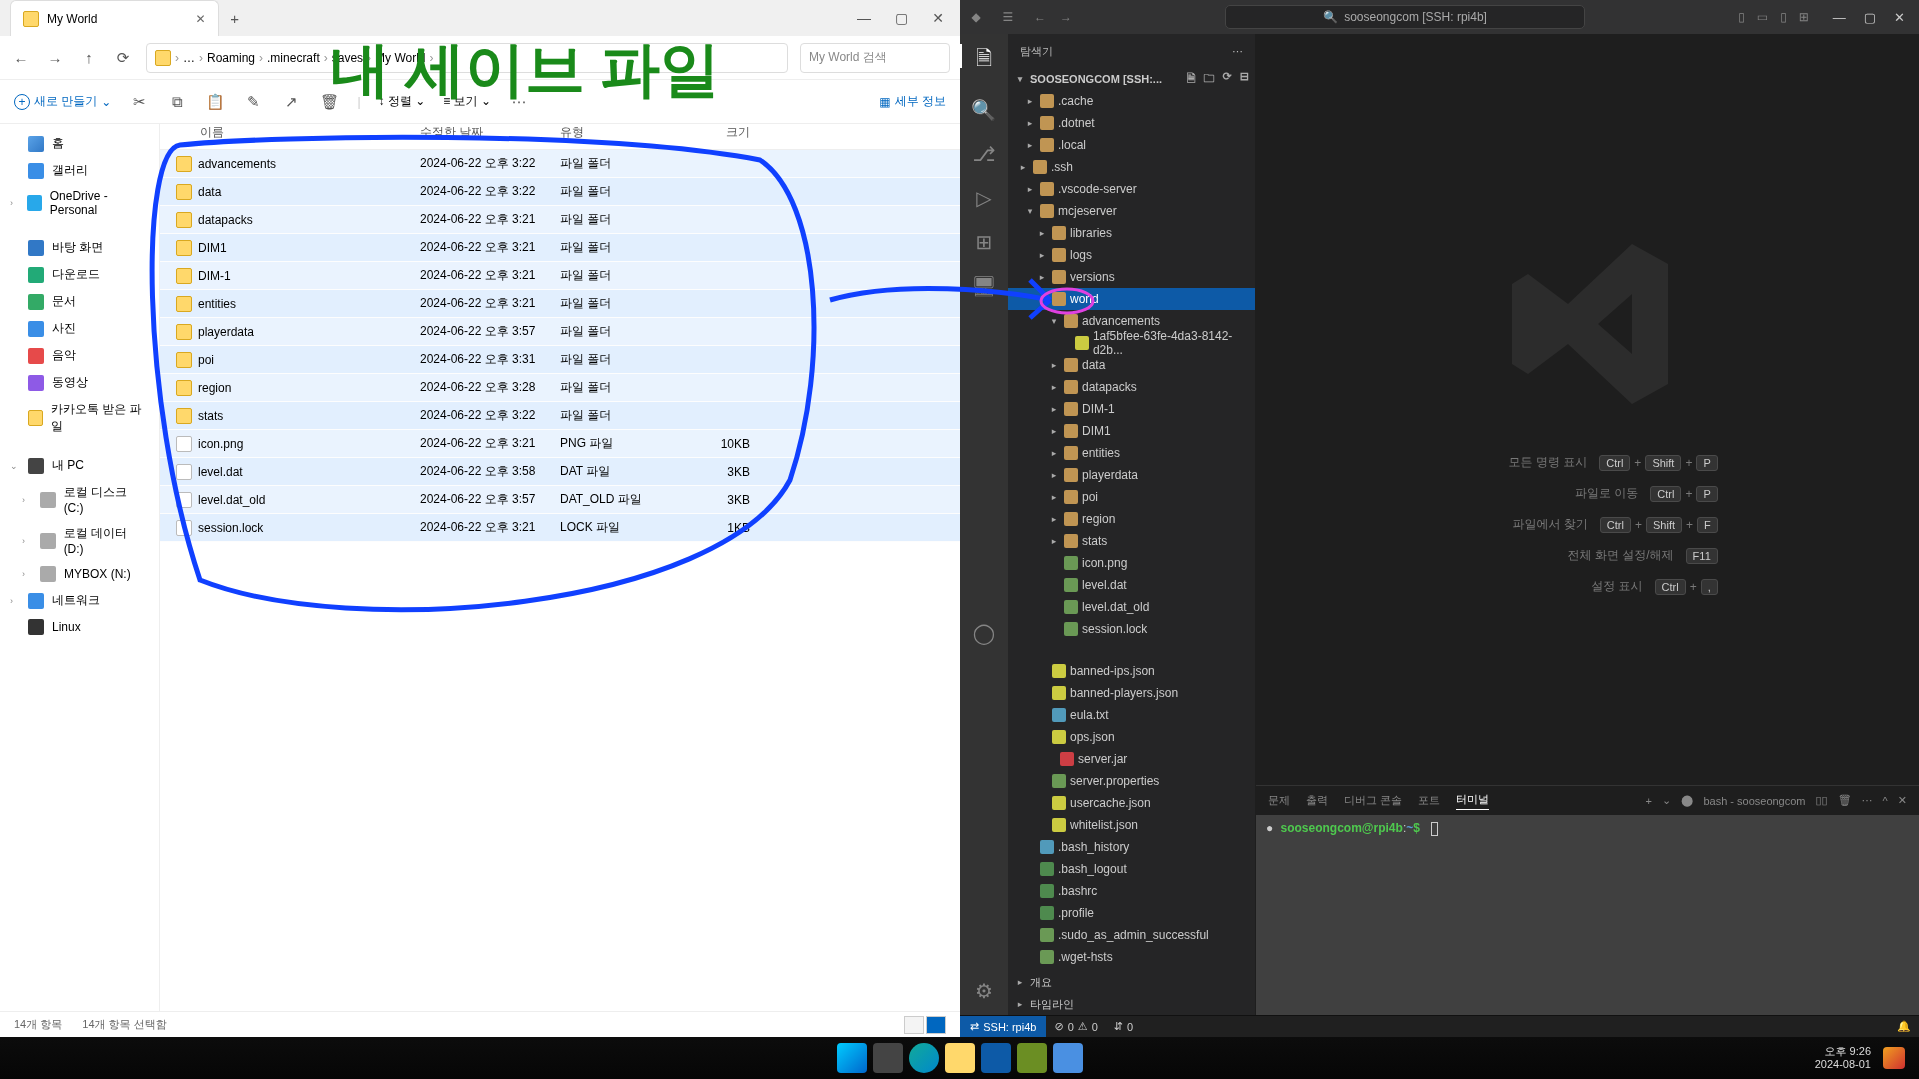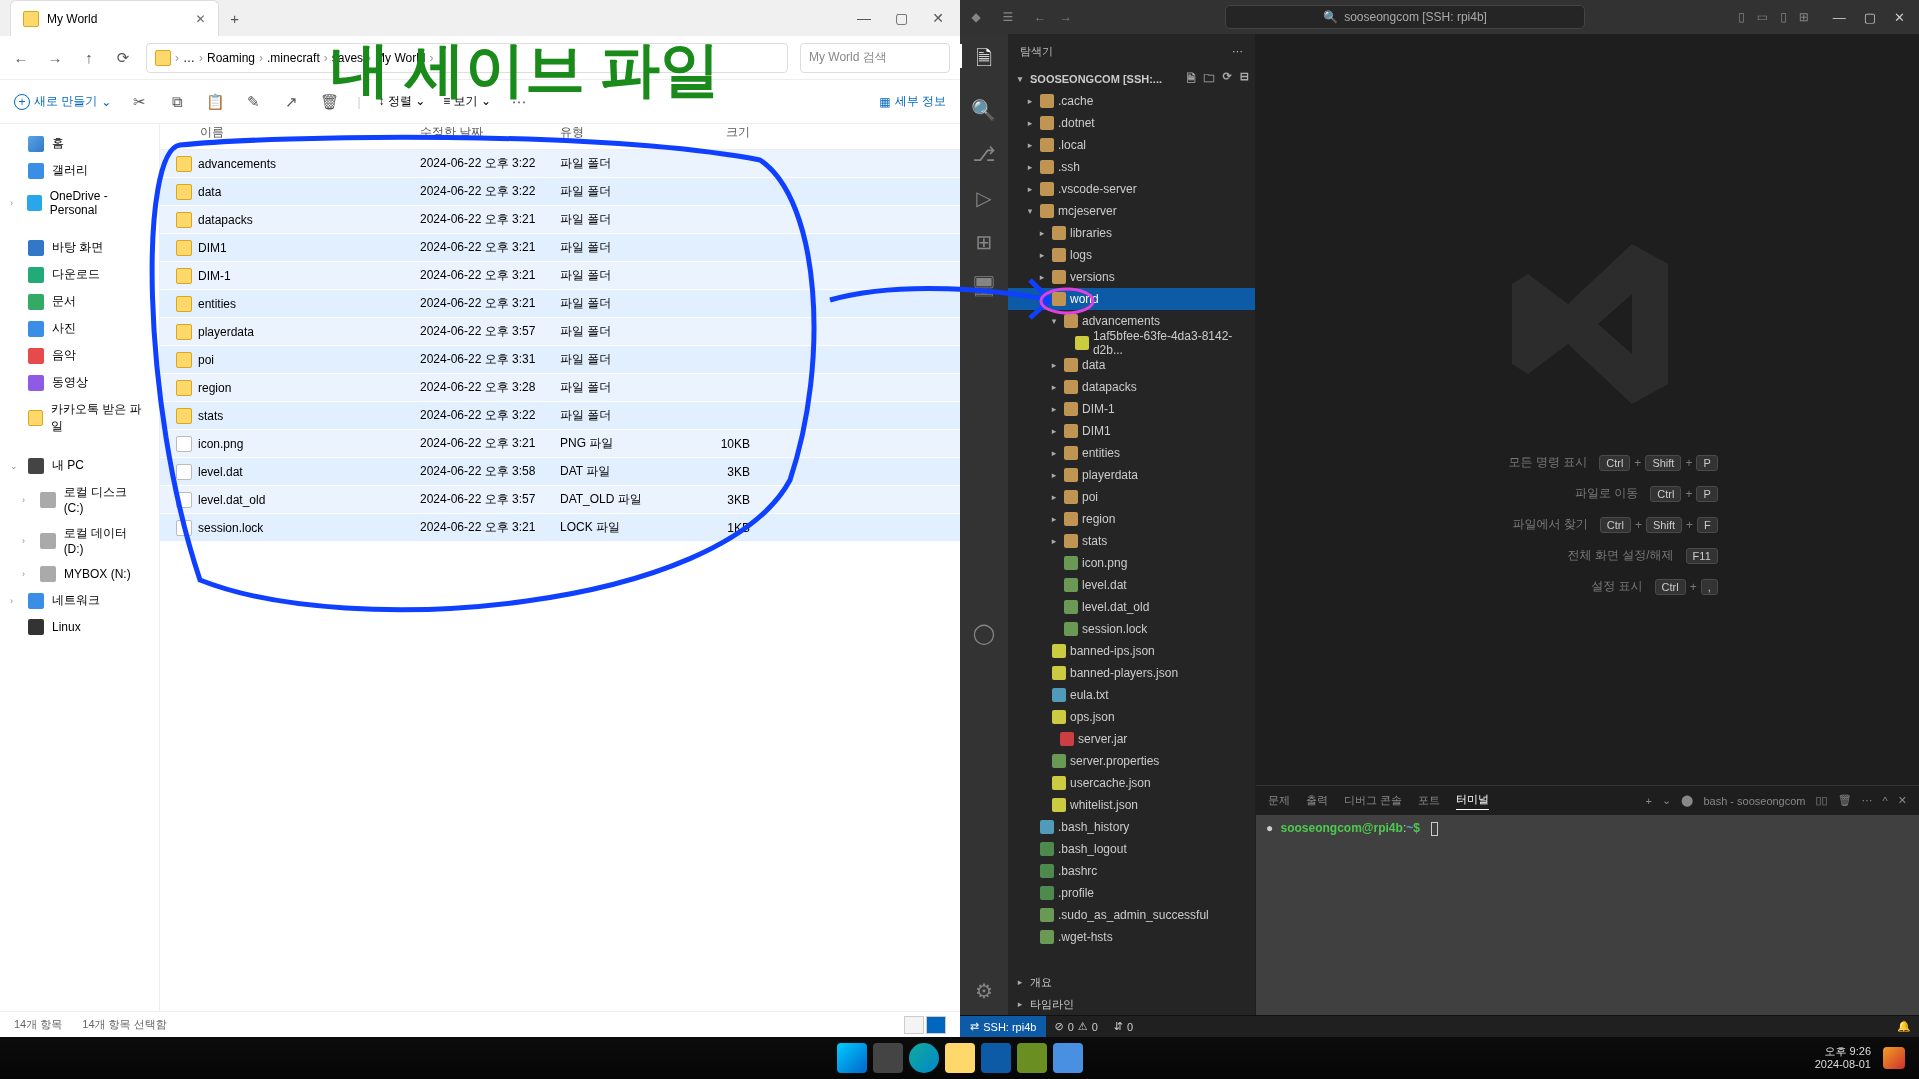--- a/index.html
+++ b/index.html
@@ -483,21 +483,21 @@
           <div class="tnode" style="padding-left: 16px;">
             <span class="tchev closed"></span>
             <span class="ticon ic-folder"></span>
             <span>.dotnet</span>
           </div>
           <div class="tnode" style="padding-left: 16px;">
             <span class="tchev closed"></span>
             <span class="ticon ic-folder"></span>
             <span>.local</span>
           </div>
-          <div class="tnode" style="padding-left: 16px;">
+          <div class="tnode" style="padding-left: 9px;">
             <span class="tchev closed"></span>
             <span class="ticon ic-folder"></span>
             <span>.ssh</span>
           </div>
           <div class="tnode" style="padding-left: 16px;">
             <span class="tchev closed"></span>
             <span class="ticon ic-folder"></span>
             <span>.vscode-server</span>
           </div>
           <div class="tnode" style="padding-left: 16px;">
@@ -593,21 +593,21 @@
           <div class="tnode" style="padding-left: 40px;">
             <span class="tchev none"></span>
             <span class="ticon ic-file"></span>
             <span>level.dat_old</span>
           </div>
           <div class="tnode" style="padding-left: 40px;">
             <span class="tchev none"></span>
             <span class="ticon ic-file"></span>
             <span>session.lock</span>
           </div>
-          <div class="tnode" style="padding-left: 28px;">
+          <div class="tnode" style="padding-left: 28px; margin-top: 20px;">
             <span class="tchev none"></span>
             <span class="ticon ic-json"></span>
             <span>banned-ips.json</span>
           </div>
           <div class="tnode" style="padding-left: 28px;">
             <span class="tchev none"></span>
             <span class="ticon ic-json"></span>
             <span>banned-players.json</span>
           </div>
           <div class="tnode" style="padding-left: 28px;">

